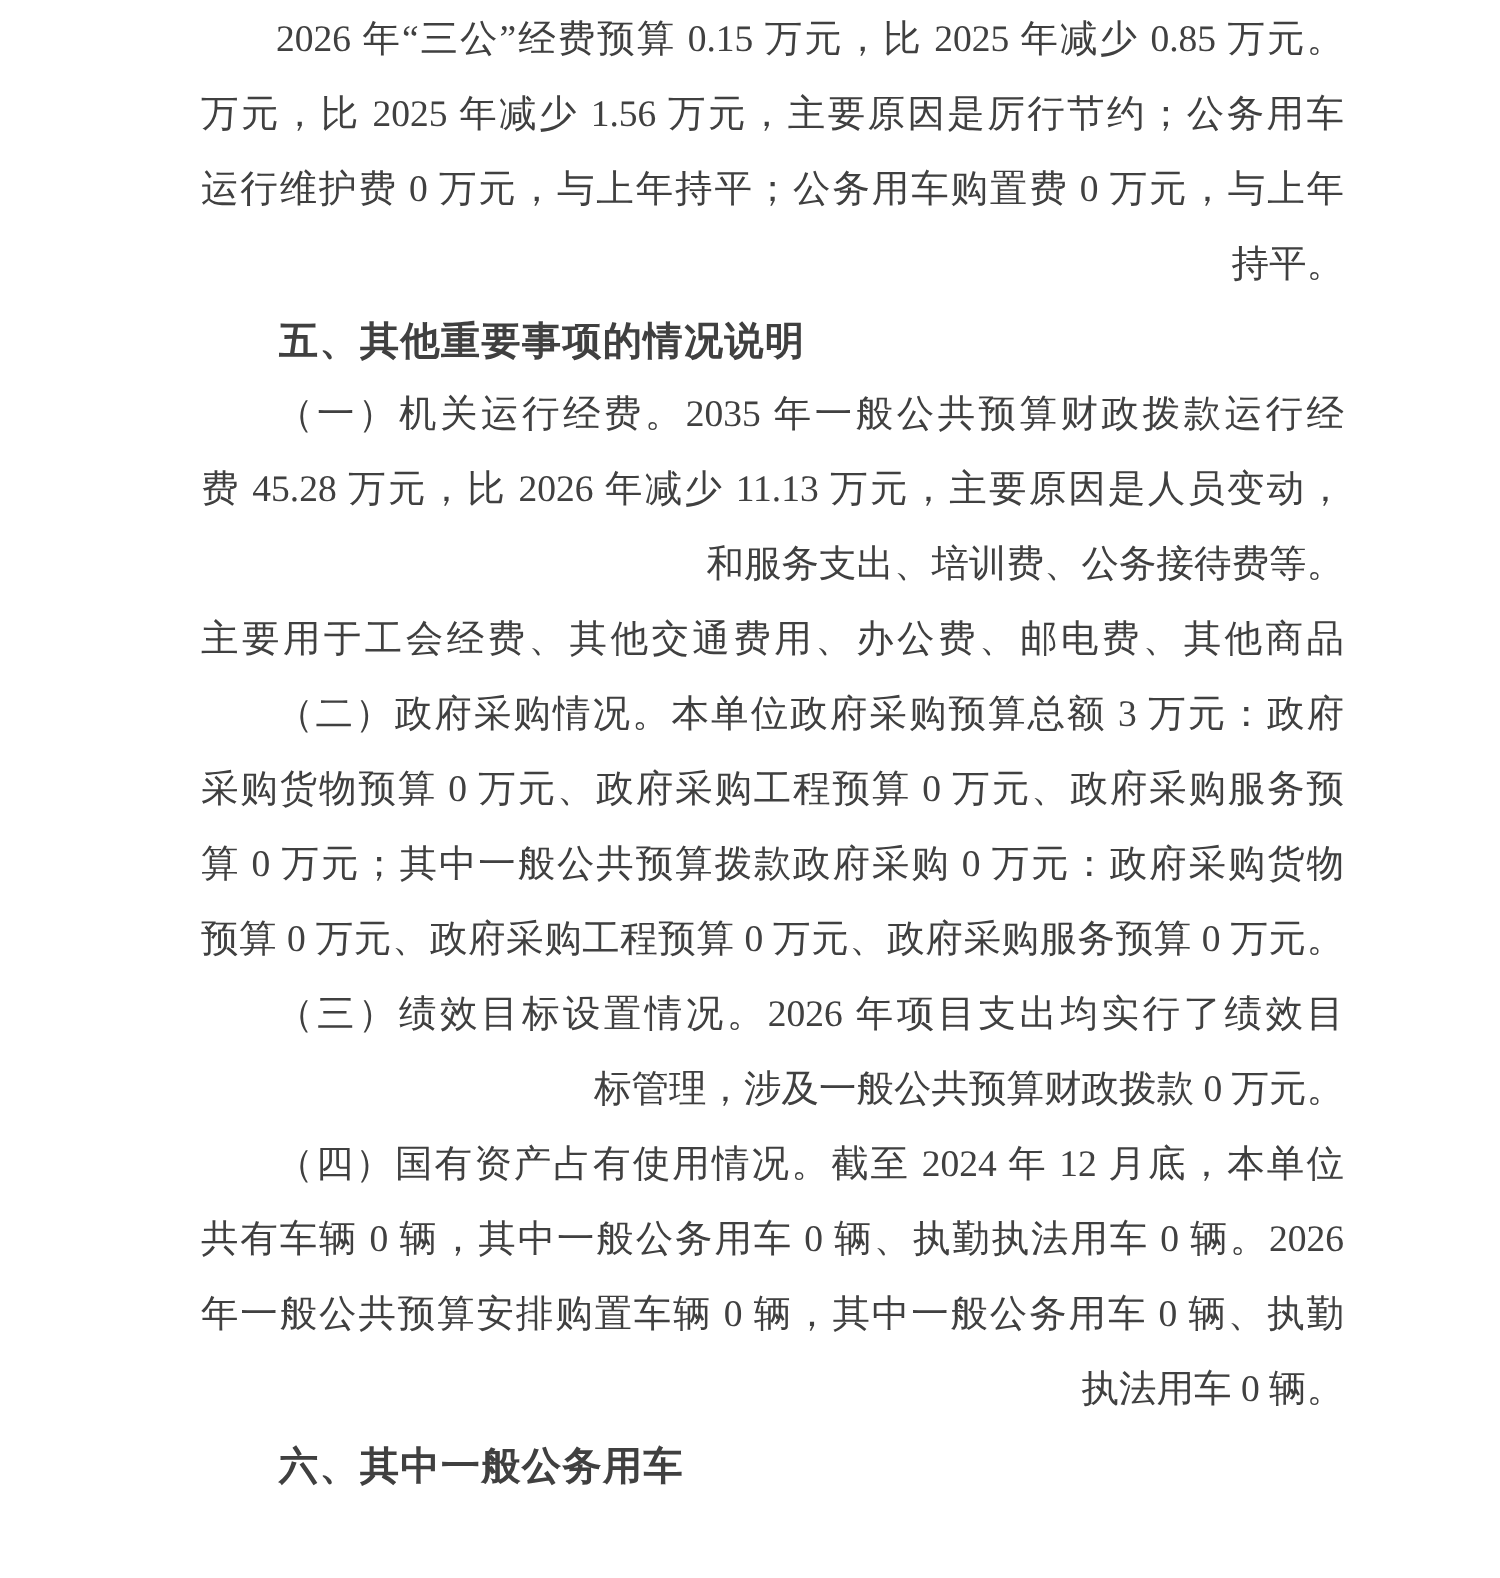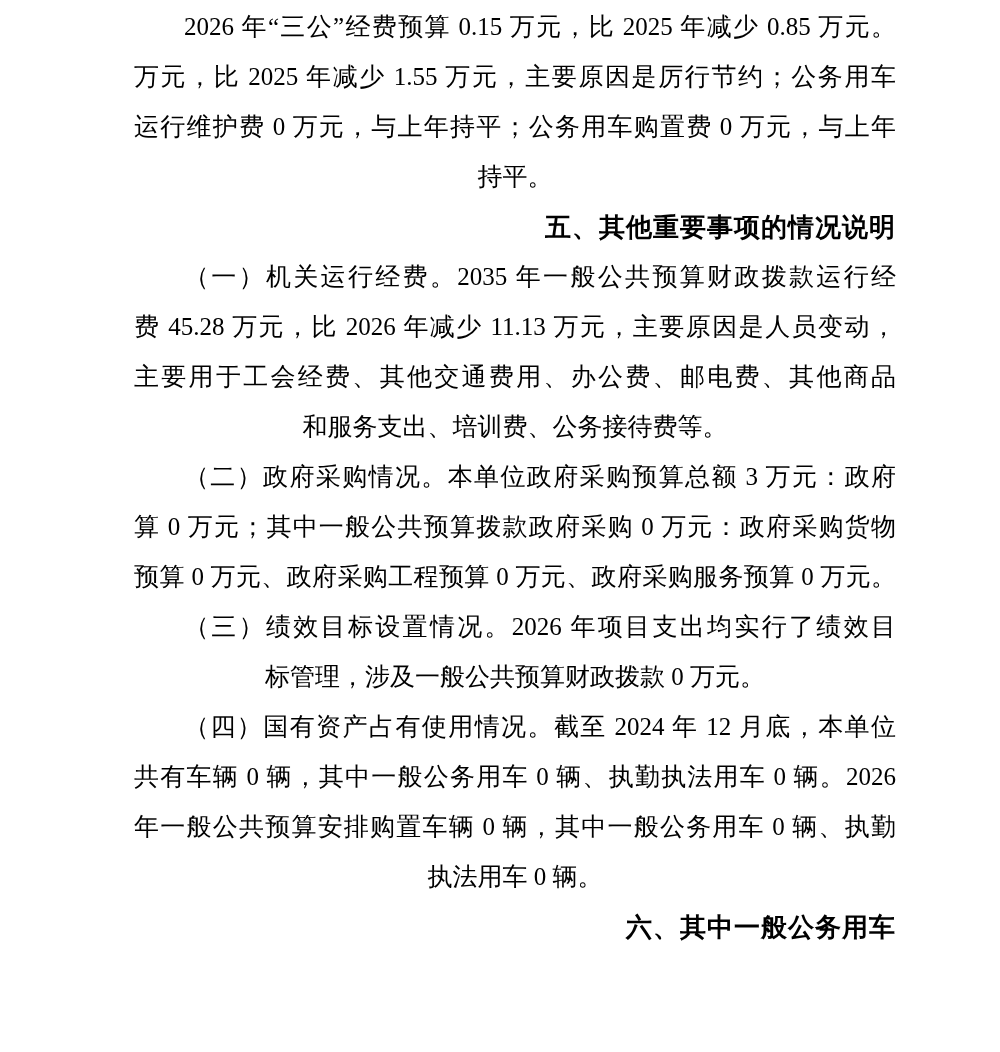--- a/index.html
+++ b/index.html
@@ -7,70 +7,70 @@
   body {
     width: 1000px;
     height: 1052px;
     overflow: hidden;
     font-family: "Liberation Serif", "DejaVu Serif", serif;
   }
   .page {
     width: 1000px;
     height: 1052px;
     background: #ffffff;
-    color: #000000;
+    color: #404040;
   }
   .content {
     width: 762px;
     margin-left: 134px;
     padding-top: 2px;
     font-size: 25px;
     line-height: 50px;
   }
-  .line { text-align: center; white-space: nowrap; }
+  .line { text-align: right; white-space: nowrap; }
   .line.fill {
     white-space: normal;
     text-align: justify;
     text-align-last: justify;
   }
   .line.indent { text-indent: 2em; }
   .heading {
     font-family: "Liberation Sans", "DejaVu Sans", sans-serif;
     font-weight: 700;
     font-size: 26px;
     line-height: 50px;
     text-indent: 2em;
     letter-spacing: 1px;
-    text-align: right;
   }
 </style>
 </head>
 <body>
 
 <div class="page">
   <div class="content">
 
     <div class="para">
       <div class="line fill indent">2026 年“三公”经费预算 0.15 万元，比 2025 年减少 0.85 万元。</div>
-      <div class="line fill">万元，比 2025 年减少 1.55 万元，主要原因是厉行节约；公务用车</div>
+      <div class="line fill">万元，比 2025 年减少 1.56 万元，主要原因是厉行节约；公务用车</div>
       <div class="line fill">运行维护费 0 万元，与上年持平；公务用车购置费 0 万元，与上年</div>
       <div class="line">持平。</div>
     </div>
 
     <div class="heading">五、其他重要事项的情况说明</div>
 
     <div class="para">
       <div class="line fill indent">（一）机关运行经费。2035 年一般公共预算财政拨款运行经</div>
       <div class="line fill">费 45.28 万元，比 2026 年减少 11.13 万元，主要原因是人员变动，</div>
+      <div class="line">和服务支出、培训费、公务接待费等。</div>
       <div class="line fill">主要用于工会经费、其他交通费用、办公费、邮电费、其他商品</div>
-      <div class="line">和服务支出、培训费、公务接待费等。</div>
     </div>
 
     <div class="para">
       <div class="line fill indent">（二）政府采购情况。本单位政府采购预算总额 3 万元：政府</div>
+      <div class="line fill">采购货物预算 0 万元、政府采购工程预算 0 万元、政府采购服务预</div>
       <div class="line fill">算 0 万元；其中一般公共预算拨款政府采购 0 万元：政府采购货物</div>
       <div class="line fill">预算 0 万元、政府采购工程预算 0 万元、政府采购服务预算 0 万元。</div>
     </div>
 
     <div class="para">
       <div class="line fill indent">（三）绩效目标设置情况。2026 年项目支出均实行了绩效目</div>
       <div class="line">标管理，涉及一般公共预算财政拨款 0 万元。</div>
     </div>
 
     <div class="para">

